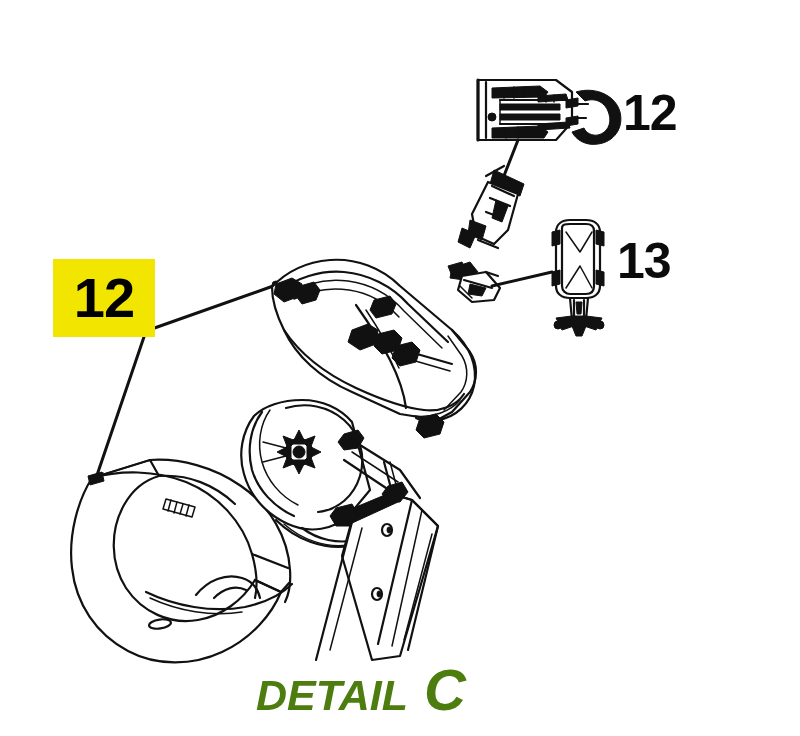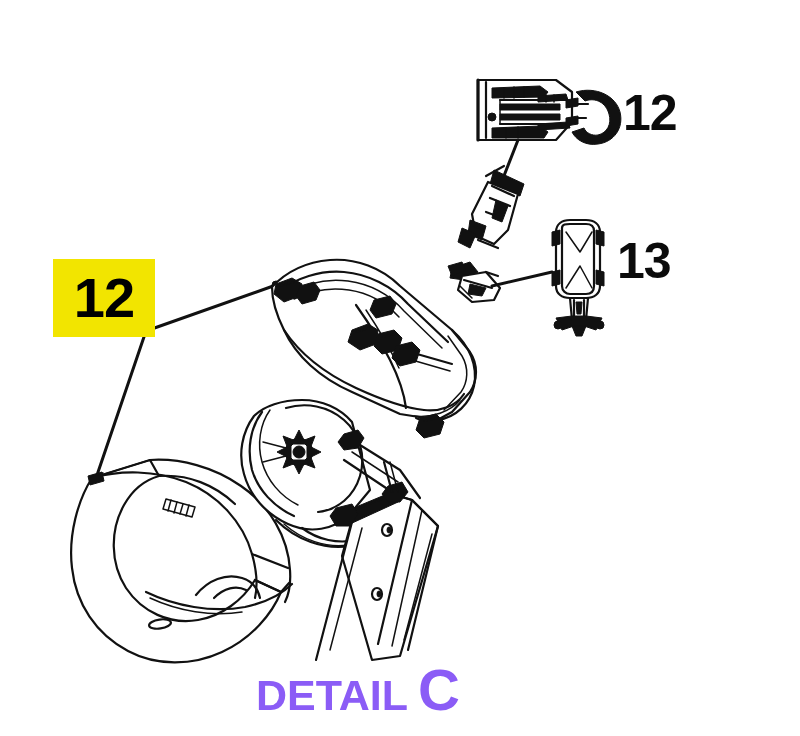--- a/index.html
+++ b/index.html
@@ -65,24 +65,25 @@
     font-size: 50px;
     letter-spacing: -1px;
   }
   
   #detail-caption {
     position: absolute;
     left: 256px;
     top: 661px;
     display: flex;
     align-items: baseline;
-    gap: 10px;
-    color: #8b5cf6;
+    gap: 16px;
+    color: #4d7c0f;
     user-select: none;
     white-space: nowrap;
+    font-style: italic;
   }
   #detail-caption .detail-word {
     font-family: "Liberation Sans", sans-serif;
     font-weight: bold;
     font-size: 43px;
     line-height: 1;
     letter-spacing: 0px;
   }
   #detail-caption .detail-letter {
     font-family: "Liberation Sans", sans-serif;

